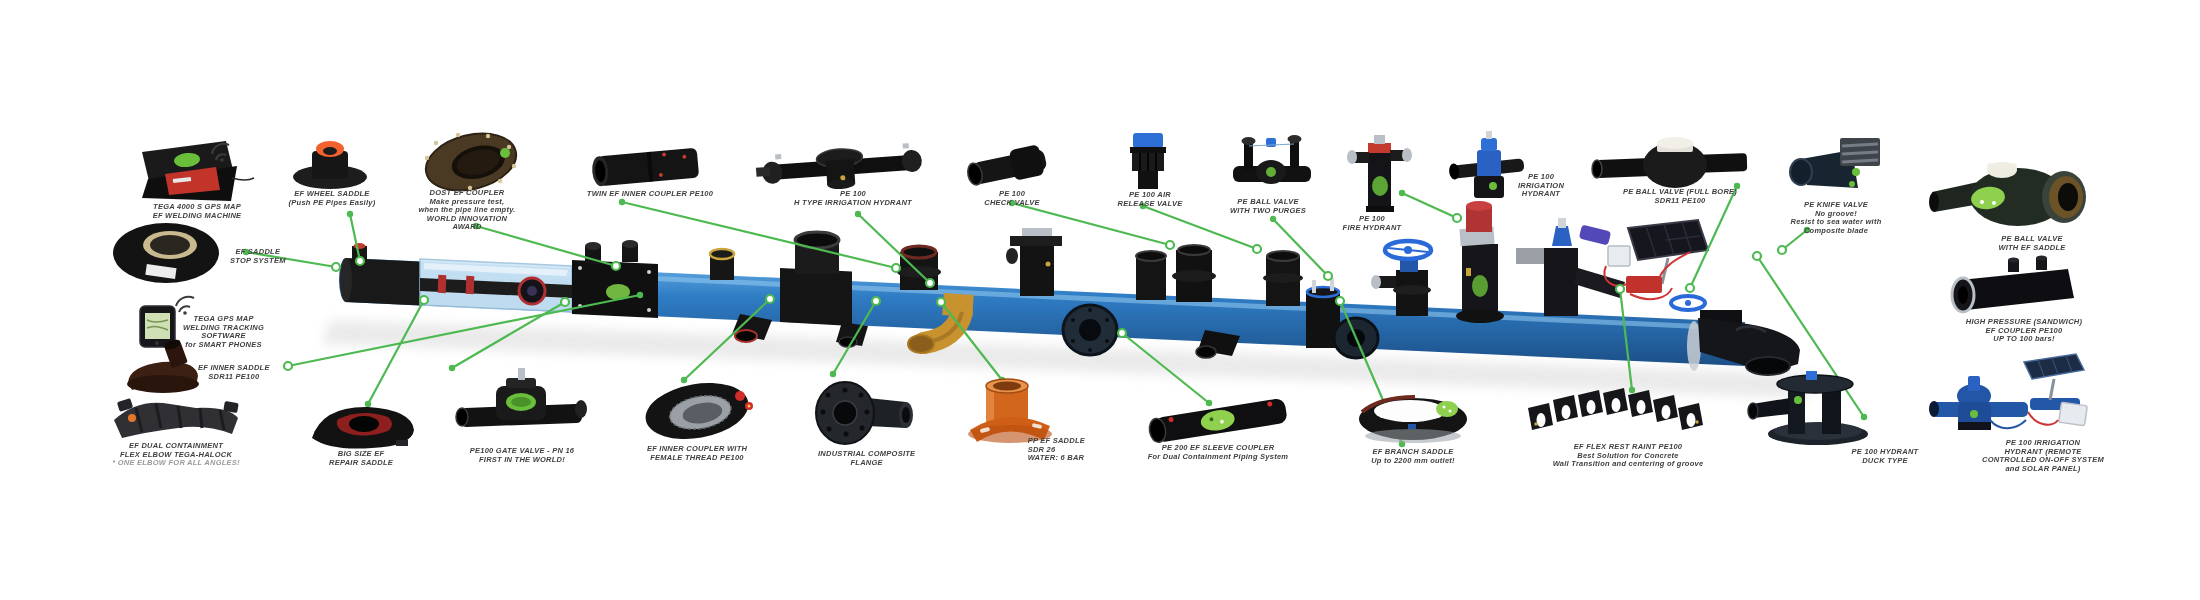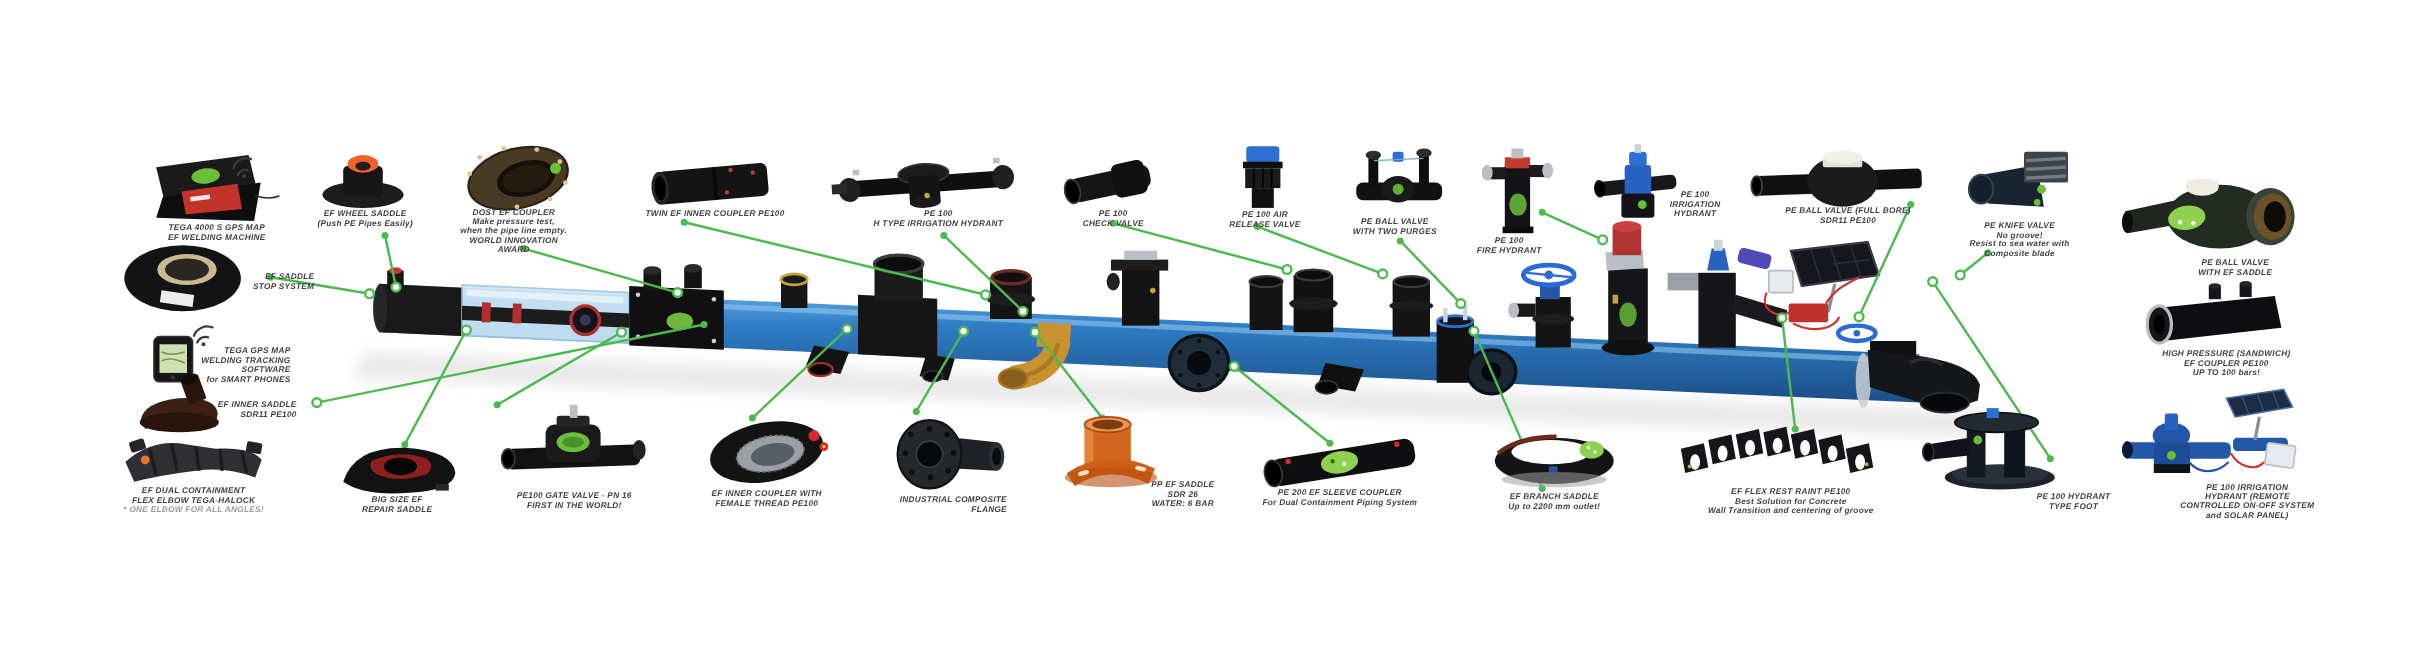--- a/index.html
+++ b/index.html
@@ -2,22 +2,22 @@
 <html><head>
 <meta charset="utf-8">
 <style>
   html,body{margin:0;padding:0;background:#fff;}
   #stage{position:relative;width:2200px;height:600px;background:#fff;overflow:hidden;
          font-family:"Liberation Sans",sans-serif;}
   #scene{position:absolute;left:0;top:0;}
   .plabel{position:absolute;font-size:7.5px;font-weight:bold;line-height:8.5px;
           letter-spacing:.25px;color:#3f3f3f;white-space:pre-line;text-align:center;
           transform:translateX(-50%);width:max-content;max-width:150px;font-style:italic;}
-  .plabel.la{transform:none;text-align:right;}
-  .plabel.ra{transform:translateX(-100%);text-align:center;margin-left:19px;}
+  .plabel.la{transform:none;text-align:center;}
+  .plabel.ra{transform:translateX(-100%);text-align:left;}
   .plabel .note{display:block;color:#9b9b9b;font-weight:bold;}
 </style>
 </head>
 <body>
 
 <div id="stage">
 
 <svg id="scene" width="2200" height="600" viewBox="0 0 2200 600">
   <defs>
     <linearGradient id="pipeG" x1="0" y1="0" x2="0" y2="1">
@@ -660,19 +660,19 @@
 SDR 26
 WATER: 6 BAR</span></div>
 <div class="plabel" style="left:1218px;top:444px;max-width:170px"><span>PE 200 EF SLEEVE COUPLER
 For Dual Containment Piping System</span></div>
 <div class="plabel" style="left:1413px;top:448px"><span>EF BRANCH SADDLE
 Up to 2200 mm outlet!</span></div>
 <div class="plabel" style="left:1628px;top:443px;max-width:190px"><span>EF FLEX REST RAINT PE100
 Best Solution for Concrete
 Wall Transition and centering of groove</span></div>
 <div class="plabel" style="left:1885px;top:448px"><span>PE 100 HYDRANT
-TYPE FOOT</span></div>
+DUCK TYPE</span></div>
 <div class="plabel" style="left:2043px;top:439px"><span>PE 100 IRRIGATION
 HYDRANT (REMOTE
 CONTROLLED ON-OFF SYSTEM
 and SOLAR PANEL)</span></div>
 
 </div>
 
 </body></html>

